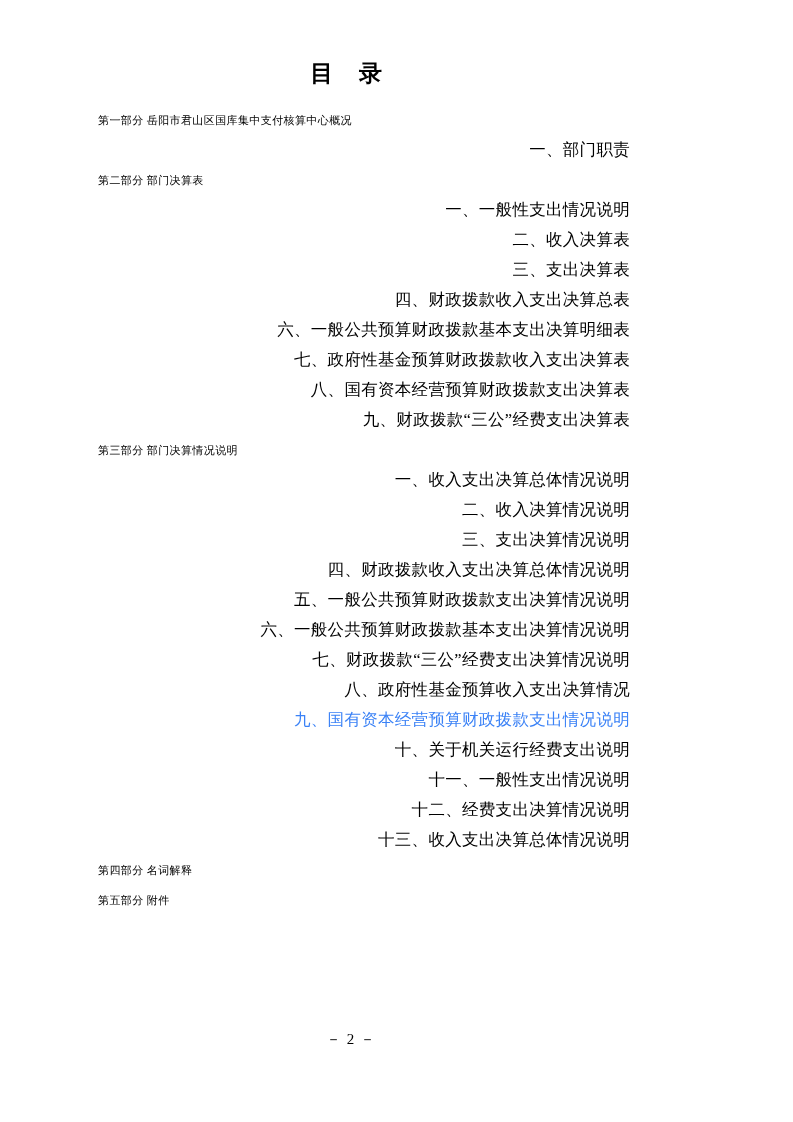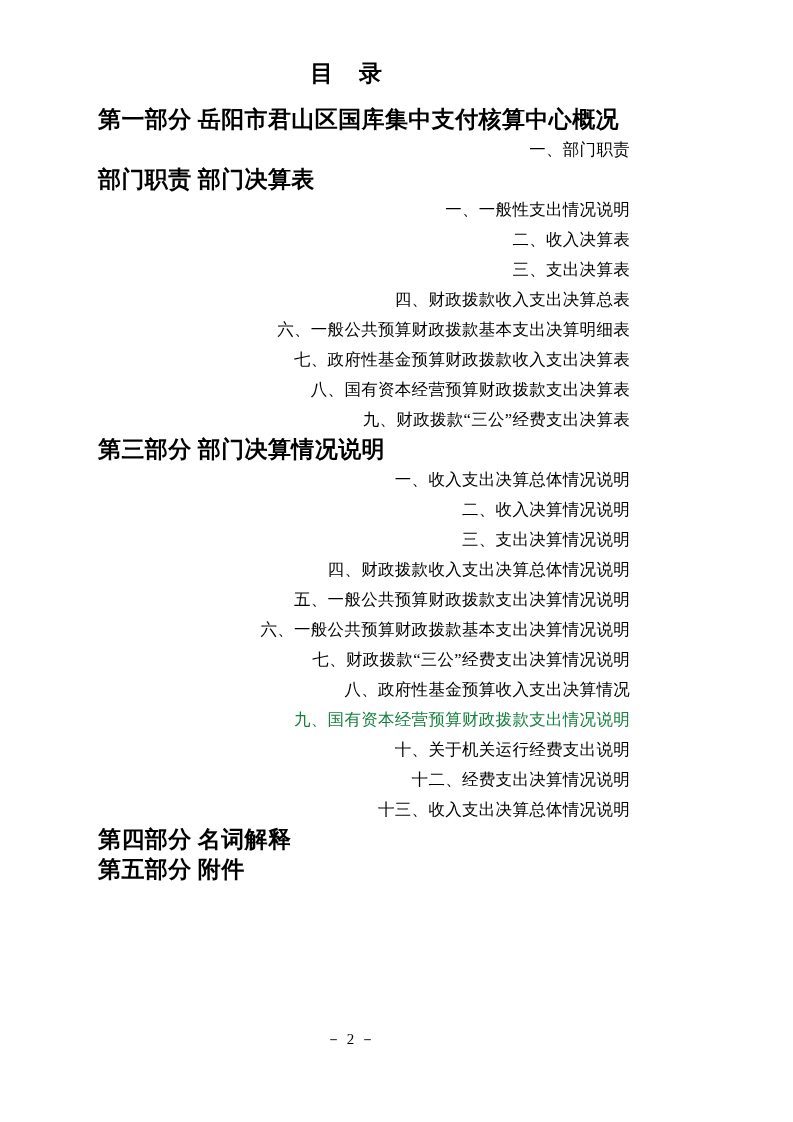--- a/index.html
+++ b/index.html
@@ -32,77 +32,78 @@
     margin-top: 10px;
     margin-bottom: 16px;
     font-family: "Liberation Serif", "DejaVu Serif", serif;
   }
   .toc {
     margin: 0;
     padding: 0;
     list-style: none;
   }
   .toc-part {
-    font-size: 23px;
-    font-weight: bold;
+    font-size: 11px;
+    font-weight: normal;
     line-height: 30px;
     padding-left: 26px;
     letter-spacing: 0.4px;
     white-space: nowrap;
   }
   .toc-item {
     font-size: 16.5px;
     font-weight: normal;
     line-height: 30px;
     padding-left: 68px;
     letter-spacing: 0.3px;
     white-space: nowrap;
     text-align: right;
   }
   .toc-item.faded {
-    color: #15803d;
+    color: #3b82f6;
   }
   .page-number {
     position: absolute;
     left: 0;
     right: 0;
     top: 1030px;
     text-align: center;
     font-size: 15px;
     font-family: "Liberation Serif", "DejaVu Serif", serif;
     letter-spacing: 1px;
   }
 </style>
 </head>
 <body>
 
 <div class="page">
   <div class="doc-title">目    录</div>
   <ul class="toc" id="toc-list">
       <li class="toc-part">第一部分  岳阳市君山区国库集中支付核算中心概况</li>
       <li class="toc-item">一、部门职责</li>
-      <li class="toc-part">部门职责  部门决算表</li>
+      <li class="toc-part">第二部分  部门决算表</li>
       <li class="toc-item">一、一般性支出情况说明</li>
       <li class="toc-item">二、收入决算表</li>
       <li class="toc-item">三、支出决算表</li>
       <li class="toc-item">四、财政拨款收入支出决算总表</li>
       <li class="toc-item">六、一般公共预算财政拨款基本支出决算明细表</li>
       <li class="toc-item">七、政府性基金预算财政拨款收入支出决算表</li>
       <li class="toc-item">八、国有资本经营预算财政拨款支出决算表</li>
       <li class="toc-item">九、财政拨款“三公”经费支出决算表</li>
       <li class="toc-part">第三部分  部门决算情况说明</li>
       <li class="toc-item">一、收入支出决算总体情况说明</li>
       <li class="toc-item">二、收入决算情况说明</li>
       <li class="toc-item">三、支出决算情况说明</li>
       <li class="toc-item">四、财政拨款收入支出决算总体情况说明</li>
       <li class="toc-item">五、一般公共预算财政拨款支出决算情况说明</li>
       <li class="toc-item">六、一般公共预算财政拨款基本支出决算情况说明</li>
       <li class="toc-item">七、财政拨款“三公”经费支出决算情况说明</li>
       <li class="toc-item">八、政府性基金预算收入支出决算情况</li>
       <li class="toc-item faded">九、国有资本经营预算财政拨款支出情况说明</li>
       <li class="toc-item">十、关于机关运行经费支出说明</li>
+      <li class="toc-item">十一、一般性支出情况说明</li>
       <li class="toc-item">十二、经费支出决算情况说明</li>
       <li class="toc-item">十三、收入支出决算总体情况说明</li>
       <li class="toc-part">第四部分  名词解释</li>
       <li class="toc-part">第五部分  附件</li>
     </ul>
   <div class="page-number">－ 2 －</div>
 </div>
 
 </body></html>

